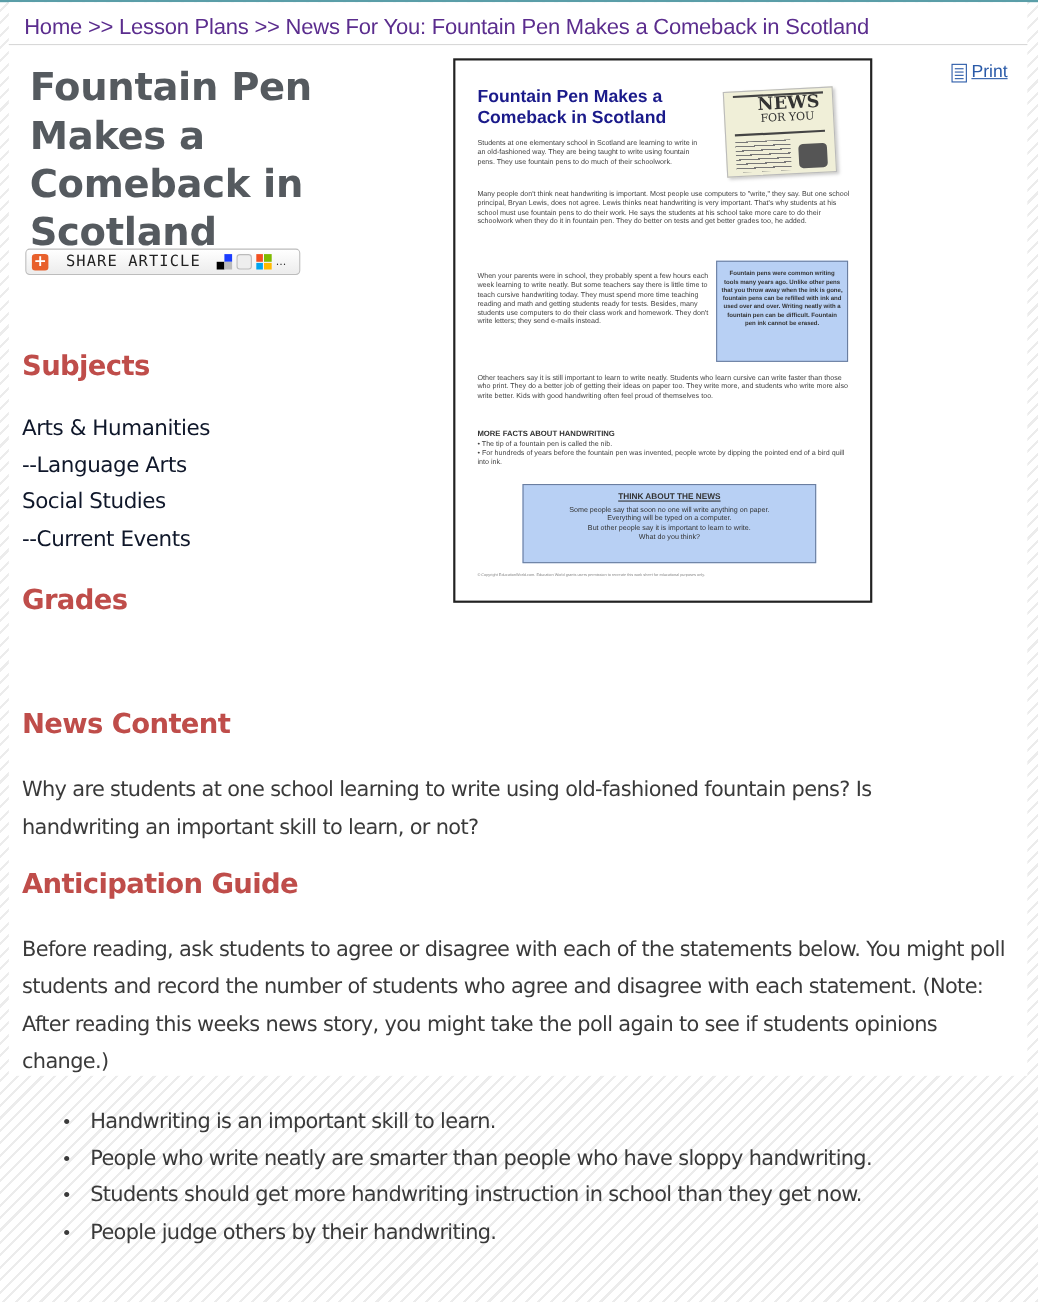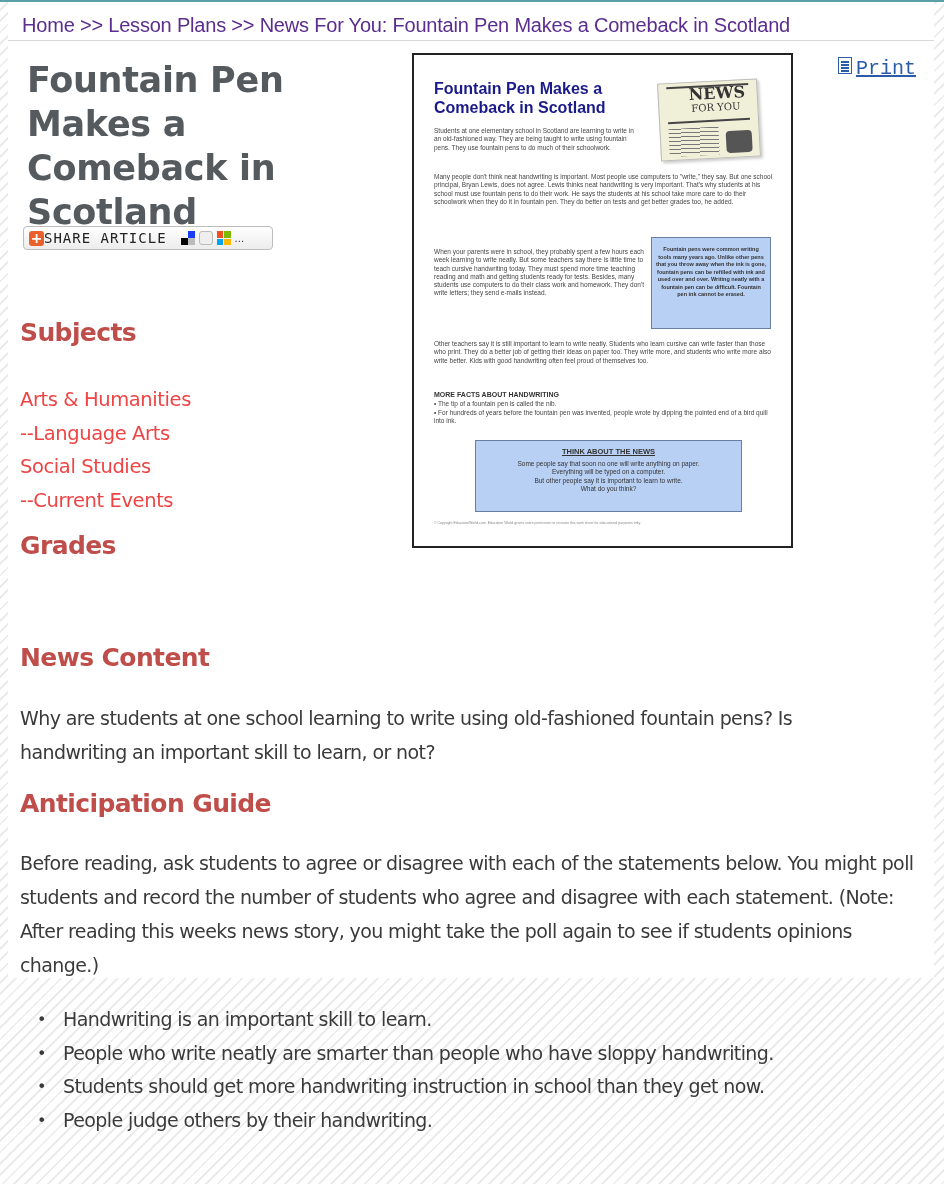--- a/index.html
+++ b/index.html
@@ -31,31 +31,31 @@
   .share {
     position: absolute; left: 15px; top: 224px; width: 250px; height: 24px;
     border: 1px solid #bcbcbc; border-radius: 4px;
     background: linear-gradient(#ffffff, #ececec);
     display: flex; align-items: center;
   }
   .share .plus {
     width: 15px; height: 15px; background: #e8602c; border-radius: 3px; margin-left: 5px;
     color: #fff; font-size: 14px; line-height: 15px; text-align: center; font-weight: bold;
   }
-  .share .label { font-family: "DejaVu Sans Mono", monospace; font-size: 14px; color: #222; letter-spacing: 1px; }
+  .share .label { font-family: "DejaVu Sans Mono", monospace; font-size: 14px; color: #222; margin-left: 16px; letter-spacing: 1px; }
   .share .icons { display: flex; align-items: center; margin-left: 14px; gap: 4px; }
   .delicious { width: 14px; height: 14px; position: relative; }
   .delicious i { position: absolute; width: 7px; height: 7px; }
   .ico-gray { width: 14px; height: 14px; border: 1px solid #bbb; border-radius: 3px; background: #eee; }
   .ico-win { width: 14px; height: 14px; display: grid; grid-template-columns: 1fr 1fr; gap: 1px; }
   .share .dots { font-size: 10px; color: #333; }
 
   .print {
-    position: absolute; right: 18px; top: 55px; font-family: Liberation Mono, monospace;
-    font-size: 20px; color: #2a5aa8; display: flex; align-items: flex-start; gap: 4px;
+    position: absolute; right: 18px; top: 55px; font-family: Liberation Sans, sans-serif;
+    font-size: 16px; color: #2a5aa8; display: flex; align-items: center; gap: 4px;
   }
   .print .doc {
     width: 14px; height: 17px; border: 1.5px solid #2a5aa8; position: relative;
   }
   .print .doc i { position: absolute; left: 2px; right: 2px; height: 1.5px; background: #2a5aa8; }
   .print a { color: #2a5aa8; text-decoration: underline; }
 
   .preview {
     position: absolute; left: 404px; top: 51px; width: 381px; height: 495px;
     border: 2px solid #222; background: #fff; overflow: hidden;
@@ -88,23 +88,23 @@
   .caption {
     position: absolute; left: 342px; top: 551px;
     font-family: "DejaVu Sans", sans-serif; font-size: 19px; color: #5b2d8e; white-space: nowrap; letter-spacing: -0.2px;
   }
   .caption a { color: #5b2d8e; text-decoration: none; }
 
   h2.sec {
     position: absolute; left: 12px; font-family: "DejaVu Sans", sans-serif; font-weight: bold;
     font-size: 25px; color: #bf4d4a; letter-spacing: -0.6px;
   }
-  .subj { position: absolute; left: 12px; top: 381px; font-size: 19.5px; line-height: 33.5px; color: #ef4444; letter-spacing: -0.4px; }
+  .subj { position: absolute; left: 12px; top: 370px; font-size: 19.5px; line-height: 33.5px; color: #0f172a; letter-spacing: -0.4px; }
   .txt { position: absolute; left: 12px; font-size: 19px; line-height: 34px; color: #3a3a3a; letter-spacing: -0.6px; width: 905px; }
-  .bullets { position: absolute; left: 11px; top: 1001px; list-style: none; }
+  .bullets { position: absolute; left: 30px; top: 1001px; list-style: none; }
   .bullets li { font-size: 19px; line-height: 33.5px; color: #3a3a3a; letter-spacing: -0.6px; position: relative; padding-left: 44px; white-space: nowrap; }
   .bullets li::before { content: "•"; position: absolute; left: 18px; top: 0; font-size: 16px; }
 </style>
 </head>
 <body>
 
 <div class="topline"></div>
 
 <div class="page">
 

